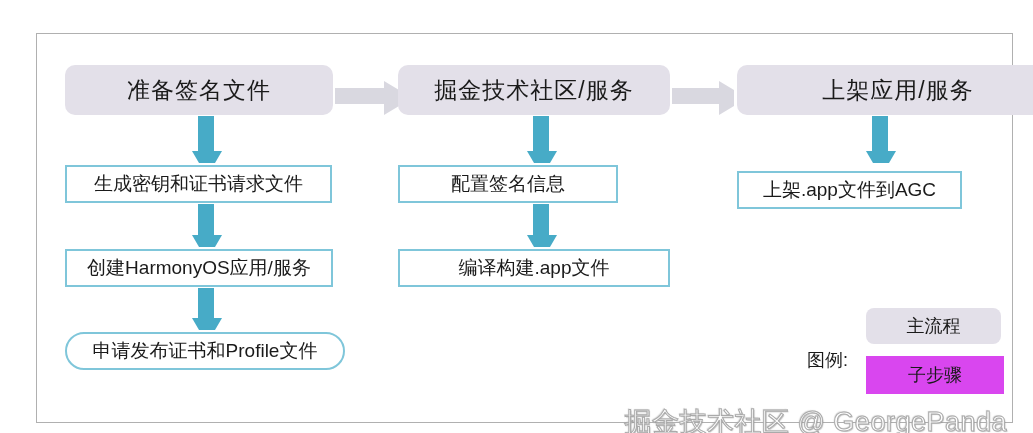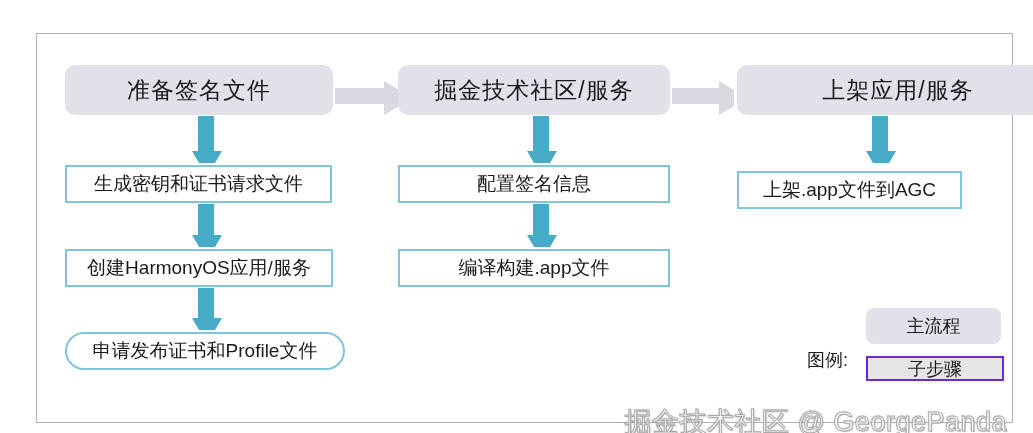--- a/index.html
+++ b/index.html
@@ -85,23 +85,23 @@
     left: 858px; top: 300px;
     width: 135px; height: 36px;
     background: #e3e0e9;
     border-radius: 8px;
     display: flex; align-items: center; justify-content: center;
     font-size: 18px; color: #1a1a1a; text-align: center;
   }
   .legend-sub {
     position: absolute;
     left: 858px; top: 348px;
-    width: 138px; height: 25px;
-    background: #e5e5e5;
-    border: 2px solid #6d28d9;
+    width: 138px; height: 38px;
+    background: #d946ef;
+    border: 2px solid #d946ef;
     display: flex; align-items: center; justify-content: center;
     font-size: 18px; color: #1a1a1a;
   }
 
   
   .watermark {
     position: absolute;
     right: 26px; top: 388px;
     font-size: 27px;
     color: #ffffff;
@@ -139,21 +139,21 @@
 <div class="sub-box" style="left:57px; top:241px; width:268px;">创建HarmonyOS应用/服务</div>
 
 <div class="v-line" style="left:189.5px; top:280px; height:31px;"></div>
 <div class="v-head" style="left:184px; top:310px;"></div>
 
 <div class="sub-box" style="left:57px; top:324px; width:280px;border-radius:19px;">申请发布证书和Profile文件</div>
 
 <div class="v-line" style="left:524.5px; top:108px; height:36px;"></div>
 <div class="v-head" style="left:519px; top:143px;"></div>
 
-<div class="sub-box" style="left:390px; top:157px; width:272px;">配置签名信息</div>
+<div class="sub-box" style="left:390px; top:157px; width:220px;">配置签名信息</div>
 
 <div class="v-line" style="left:524.5px; top:196px; height:32px;"></div>
 <div class="v-head" style="left:519px; top:227px;"></div>
 
 <div class="sub-box" style="left:390px; top:241px; width:272px;">编译构建.app文件</div>
 
 <div class="v-line" style="left:863.5px; top:108px; height:36px;"></div>
 <div class="v-head" style="left:858px; top:143px;"></div>
 
 <div class="sub-box" style="left:729px; top:163px; width:225px;">上架.app文件到AGC</div>

